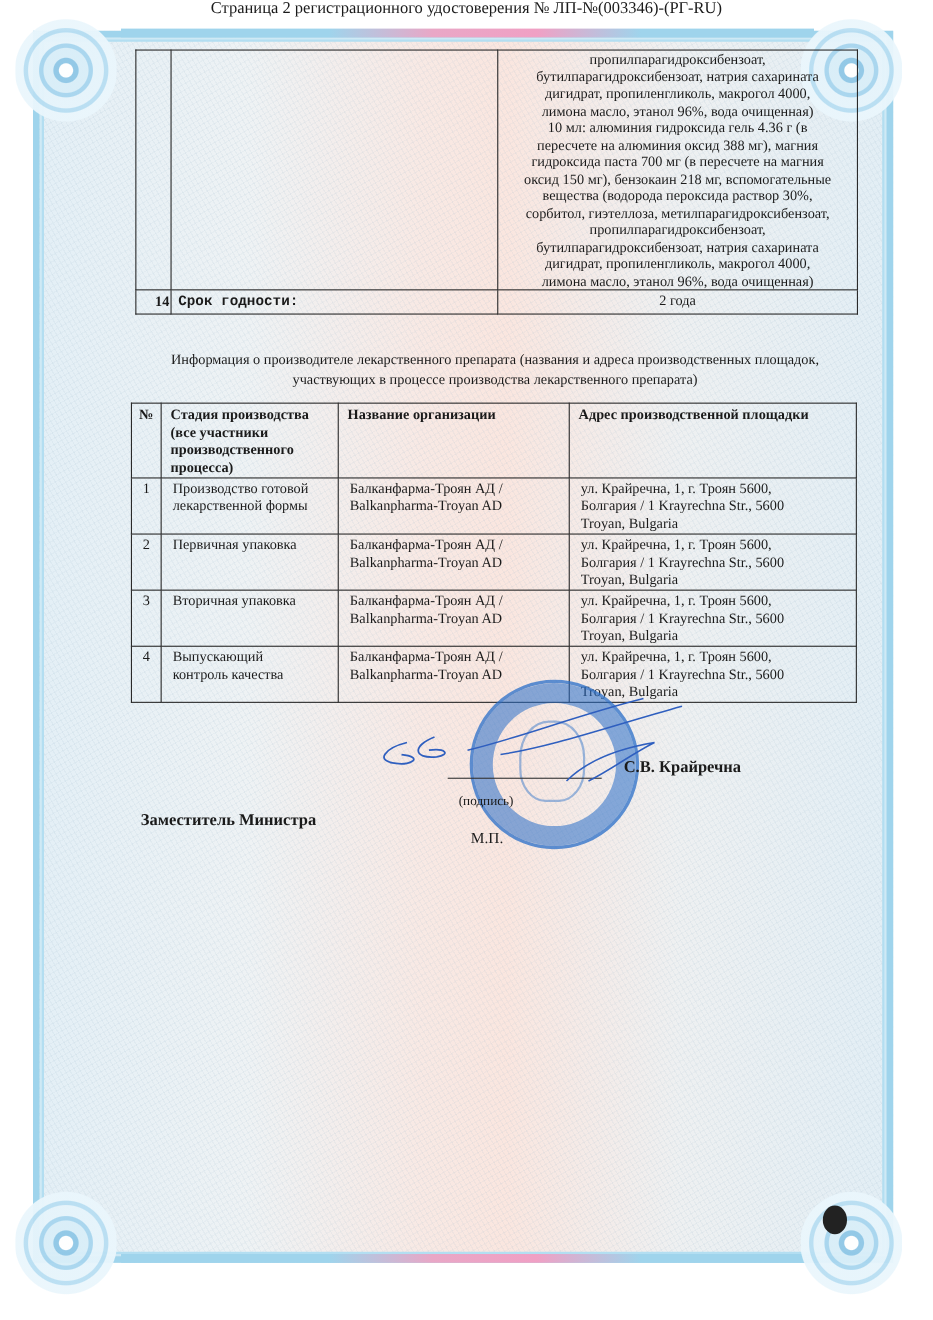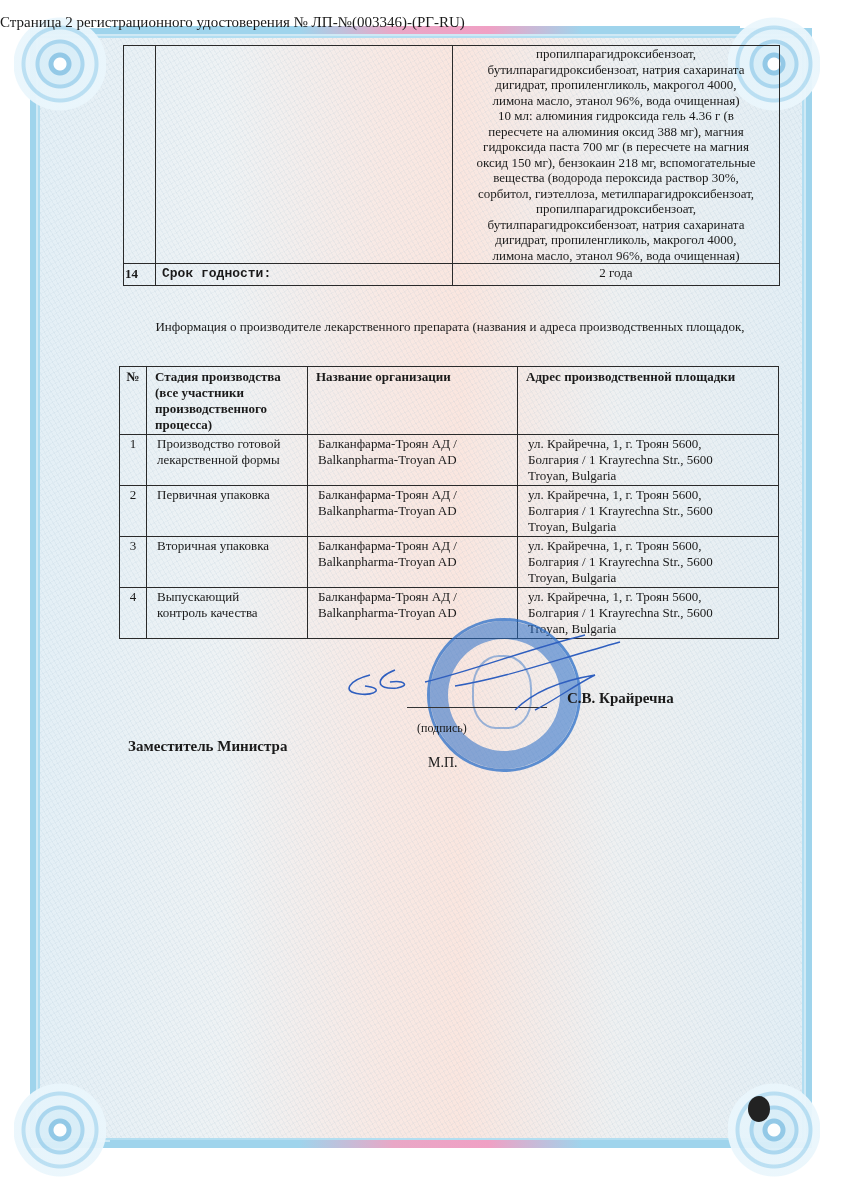--- a/index.html
+++ b/index.html
@@ -29,27 +29,27 @@
   }
   .frame-top-band { left: 110px; width: 630px; top: 26px; }
   .frame-bottom-band { left: 110px; width: 630px; top: 1140px; }
   .rosette {
     position: absolute; width: 92px; height: 100px; border-radius: 40%;
     background:
       radial-gradient(circle, #ffffff 0 6px, #8fc7e6 7px 11px, #d9eef8 12px 20px, #a7d5ee 21px 24px, #e6f4fb 25px 34px, #b8def2 35px 38px, #eaf6fc 39px 46px, rgba(255,255,255,0) 47px);
     opacity: 0.95;
   }
   .doc-title {
-    position: absolute; left: 0; width: 848px; top: 14px; 
+    position: absolute; left: 0; width: 848px; top: 0; text-align: center;
     font-size: 15px;
   }
   table { border-collapse: collapse; position: absolute; }
   td, th { border: 1px solid #2a2a2a; vertical-align: top; font-size: 13px; line-height: 15.5px; margin-left: 48px; }
   .t1 { left: 123px; top: 45px; width: 657px; }
-  .t1 .c-num { width: 29px; text-align: left; font-weight: bold; }
+  .t1 .c-num { width: 29px; text-align: right; font-weight: bold; }
   .t1 .c-label { width: 289px; font-weight: bold; padding-left: 6px; font-family: Liberation Mono, monospace; }
   .t1 .c-val { text-align: center; padding: 0 4px; }
   .section-heading {
     position: absolute; left: 110px; width: 680px; top: 318px; text-align: center;
     font-size: 13px; line-height: 18px;
   }
   .t2 { left: 119px; top: 366px; width: 660px; }
   .t2 th { text-align: left; font-weight: bold; padding: 2px 6px 1px 8px; line-height: 16px; }
   .t2 td { padding: 1px 6px 1px 10px; line-height: 16px; }
   .t2 .col-n { width: 18px; text-align: center; padding-left: 4px; padding-right: 4px; }
@@ -113,20 +113,21 @@
   <tr>
     <td class="c-num" style="padding-top:2px;">14</td>
     <td class="c-label" style="padding-top:2px;padding-bottom:3px;">Срок годности:</td>
     <td class="c-val" style="padding-top:1px;">2 года</td>
   </tr>
 </tbody>
   </table>
 
 <div class="section-heading">
   <div>Информация о производителе лекарственного препарата (названия и адреса производственных площадок,</div>
+  <div>участвующих в процессе производства лекарственного препарата)</div>
 </div>
 
 <table class="t2">
   <tbody>
       <tr>
     <th class="col-n" style="text-align:center;">№</th>
     <th class="col-stage">
       <div>Стадия производства</div>
       <div>(все участники</div>
       <div>производственного</div>

